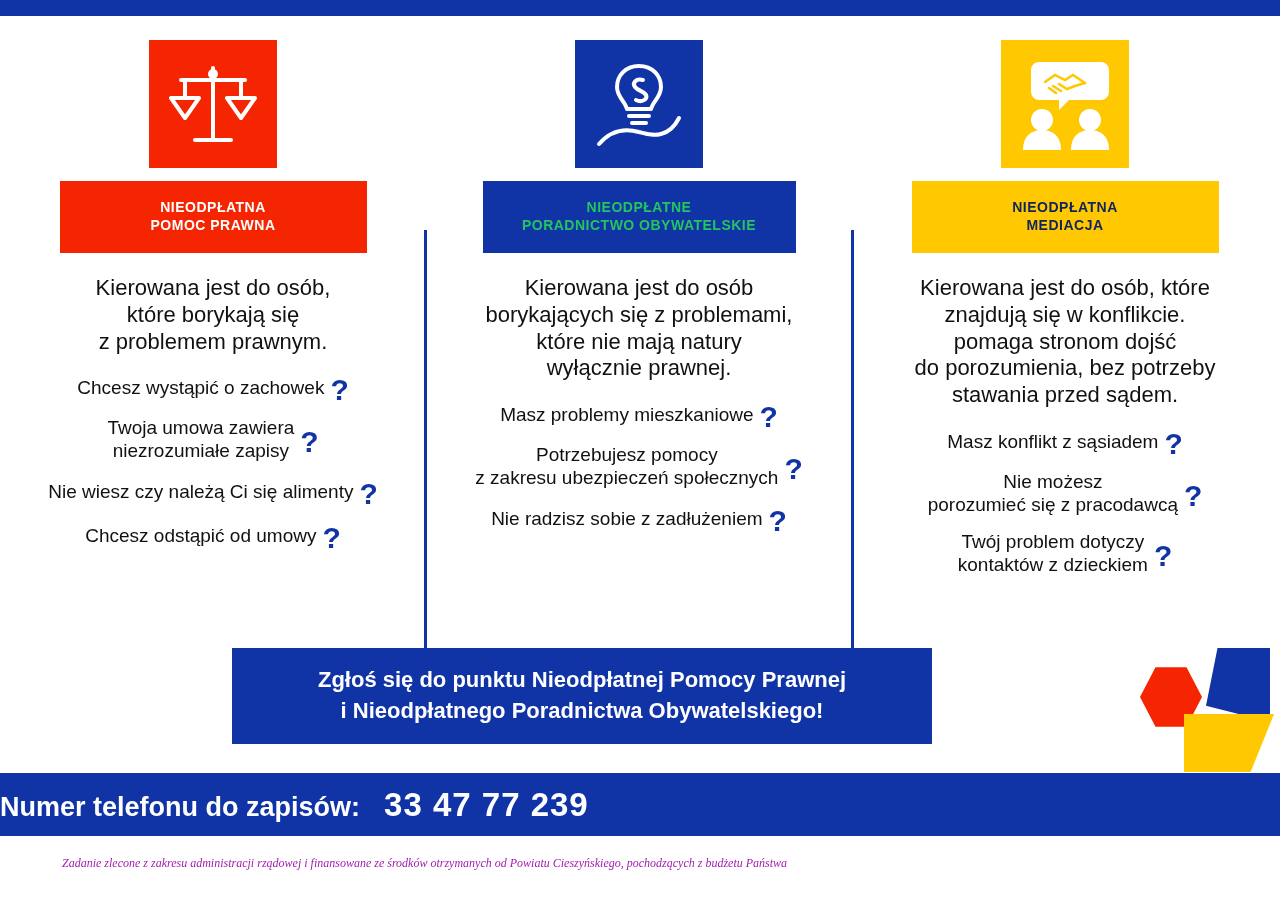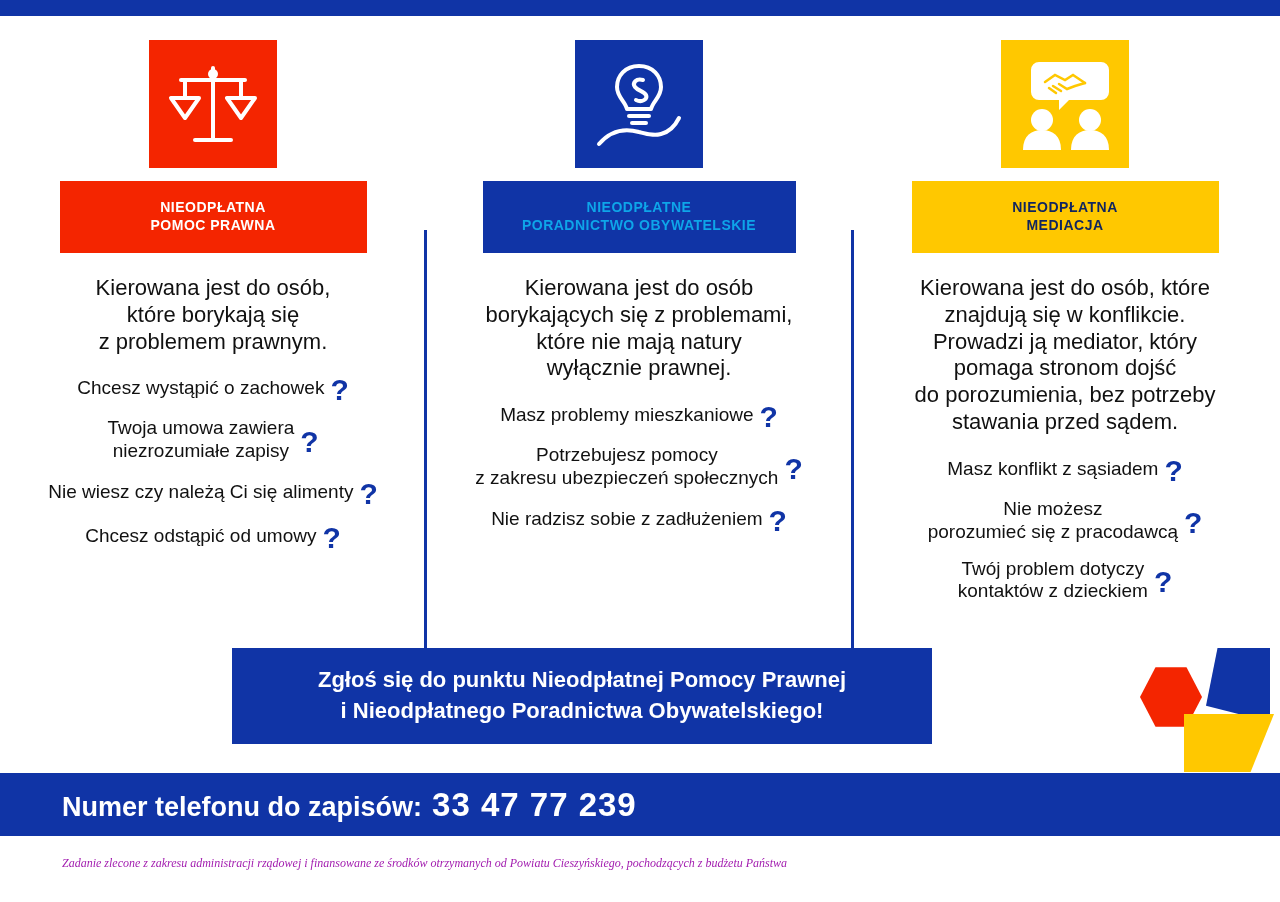--- a/index.html
+++ b/index.html
@@ -73,21 +73,21 @@
     justify-content: center;
     text-align: center;
     font-weight: bold;
     font-size: 14px;
     letter-spacing: 0.5px;
     line-height: 1.28;
     padding: 4px 6px;
     box-sizing: border-box;
   }
   .head-bar.red    { background: #f42500; color: #ffffff; }
-  .head-bar.blue   { background: #1034a6; color: #0ea5e9; width: 313px;}
+  .head-bar.blue   { background: #1034a6; color: #22c55e; width: 313px;}
   .head-bar.yellow { background: #ffc800; color: #10255f; }
 
   
   .intro {
     text-align: center;
     font-size: 22px;
     line-height: 1.22;
     color: #111111;
     margin-top: 22px;
     width: 380px;
@@ -171,25 +171,24 @@
     position: absolute;
     left: 0; top: 773px;
     width: 1280px; height: 63px;
     background: #1034a6;
     color: #ffffff;
     display: flex;
     flex-direction: row;
     align-items: center;
   }
   .phone-left {
-    margin-left: 62px;
     display: flex;
     flex-direction: row;
     align-items: baseline;
-    gap: 10px;
+    gap: 24px;
   }
   .phone-label { font-size: 27px; font-weight: bold; }
   .phone-number { font-size: 33px; font-weight: bold; letter-spacing: 1px; }
   .site { margin-left: 130px; font-size: 29px; font-weight: bold; }
 
   
   .footnote {
     position: absolute;
     left: 62px;
     top: 856px;
@@ -331,21 +330,20 @@
     </div>
 
     <div class="head-bar yellow">
       <span>NIEODPŁATNA</span>
       <span>MEDIACJA</span>
     </div>
 
     <div class="intro">
       <div>Kierowana jest do osób, które</div>
       <div>znajdują się w konflikcie.</div>
-      <div>Prowadzi ją mediator, który</div>
       <div>pomaga stronom dojść</div>
       <div>do porozumienia, bez potrzeby</div>
       <div>stawania przed sądem.</div>
     </div>
 
     <div class="qlist">
       <div class="qitem">
         <span>
           <span>Masz konflikt z sąsiadem</span>
         </span>

